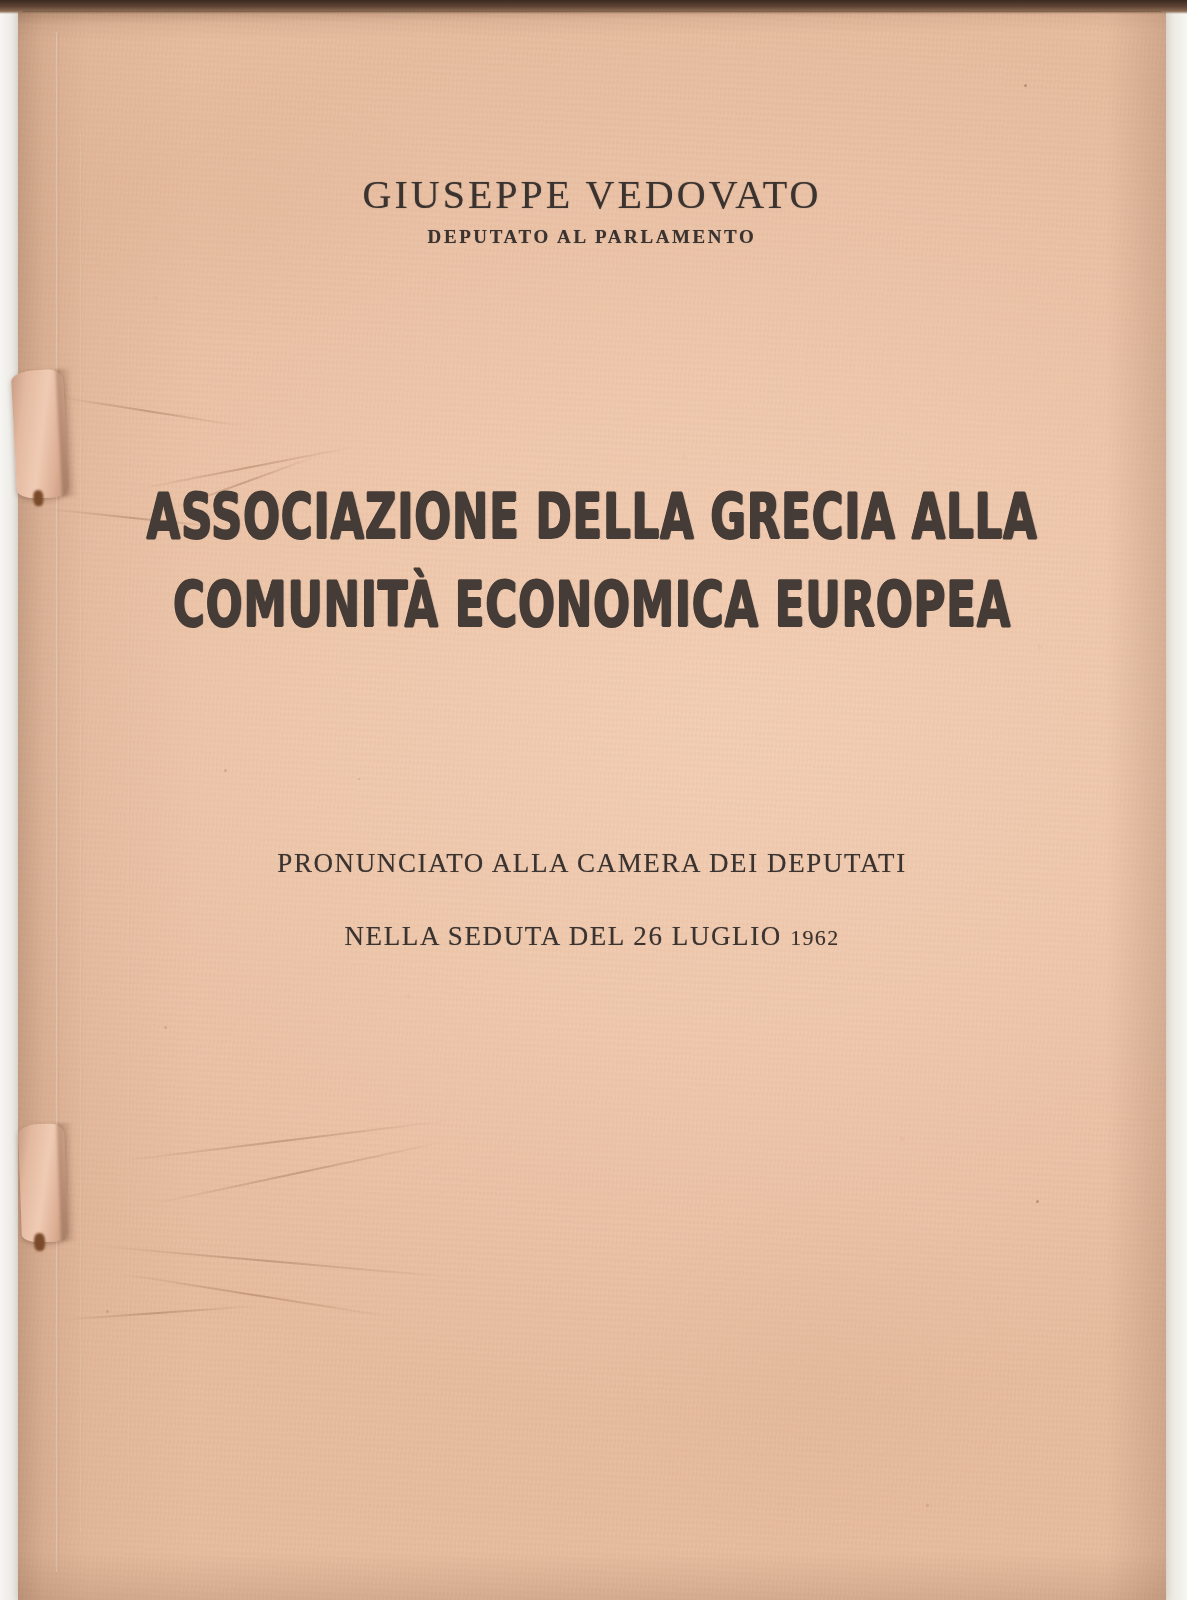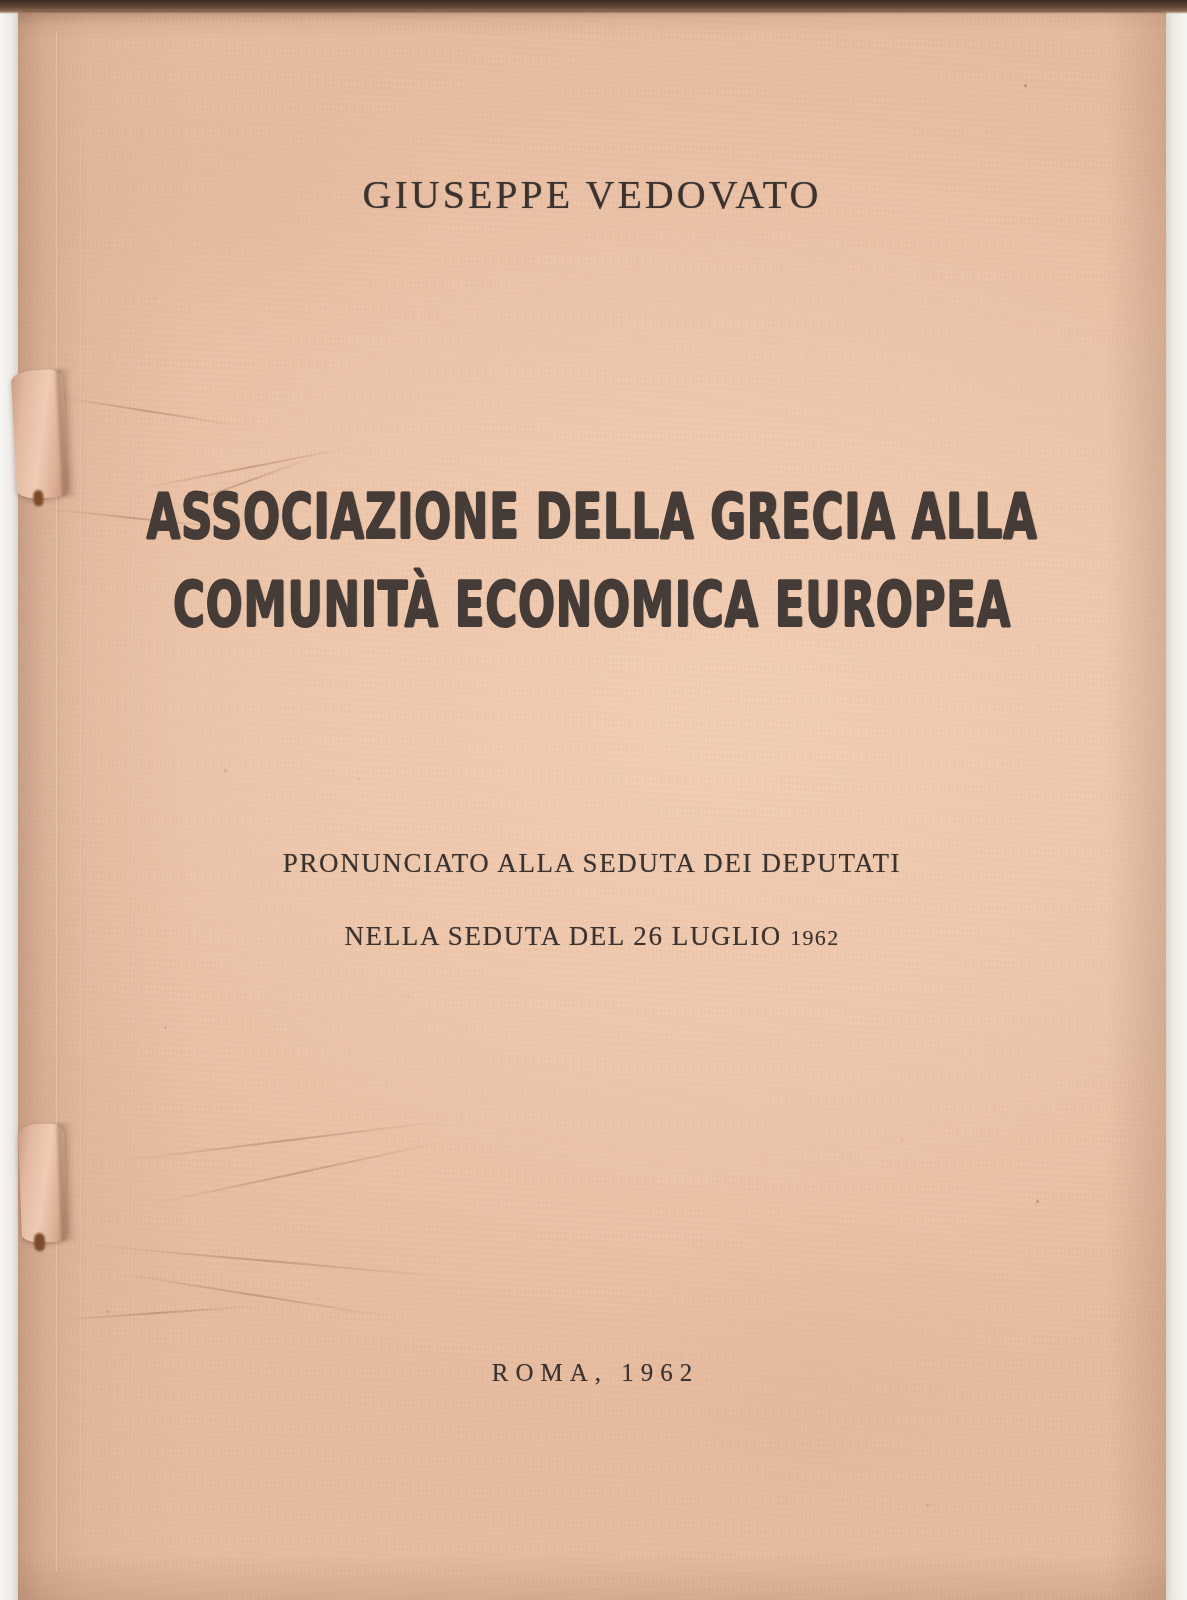--- a/index.html
+++ b/index.html
@@ -284,29 +284,29 @@
     <div class="speck" style="left:1006px; top:72px;  width:3px; height:3px;"></div>
     <div class="speck" style="left:1018px; top:1188px; width:3px; height:3px;"></div>
     <div class="speck" style="left:206px;  top:757px;  width:3px; height:3px; opacity:.55;"></div>
     <div class="speck" style="left:340px;  top:766px;  width:2px; height:2px; opacity:.5;"></div>
     <div class="speck" style="left:146px;  top:1014px; width:3px; height:3px; opacity:.5;"></div>
     <div class="speck" style="left:88px;   top:1298px; width:3px; height:3px; opacity:.5;"></div>
     <div class="speck" style="left:908px;  top:1492px; width:3px; height:3px; opacity:.45;"></div>
 
     <div class="ink author-name">GIUSEPPE VEDOVATO</div>
 
+    <div class="ink author-role">DEPUTATO AL PARLAMENTO</div>
 
     <div class="ink headline headline-1">ASSOCIAZIONE DELLA GRECIA ALLA</div>
 
     <div class="ink headline headline-2">COMUNITÀ ECONOMICA EUROPEA</div>
 
 
-    <div class="ink sub-line-1">PRONUNCIATO ALLA SEDUTA DEI DEPUTATI</div>
+    <div class="ink sub-line-1">PRONUNCIATO ALLA CAMERA DEI DEPUTATI</div>
 
     <div class="ink sub-line-2"><span>NELLA SEDUTA DEL 26 LUGLIO </span><span class="year">1962</span></div>
 
-    <div class="ink imprint">ROMA, 1962</div>
 
   </div>
 
   <div class="bed-top-dark"></div>
 
 </div>
 
 </body></html>

